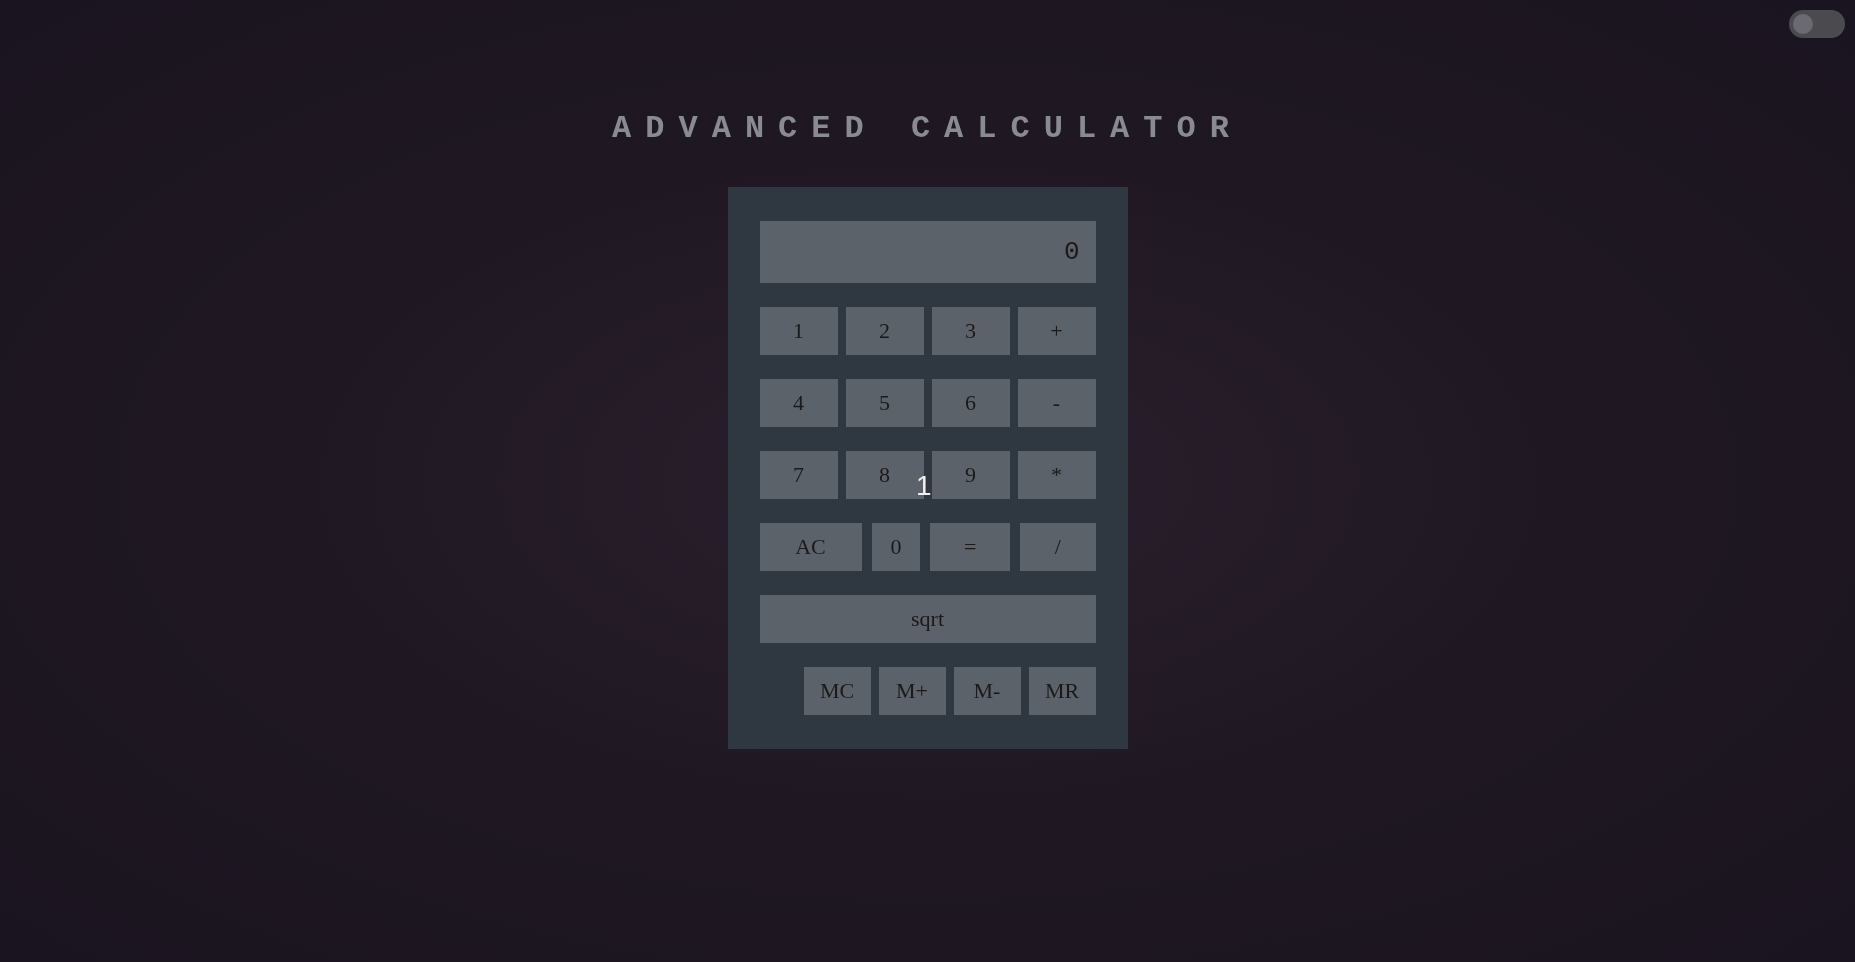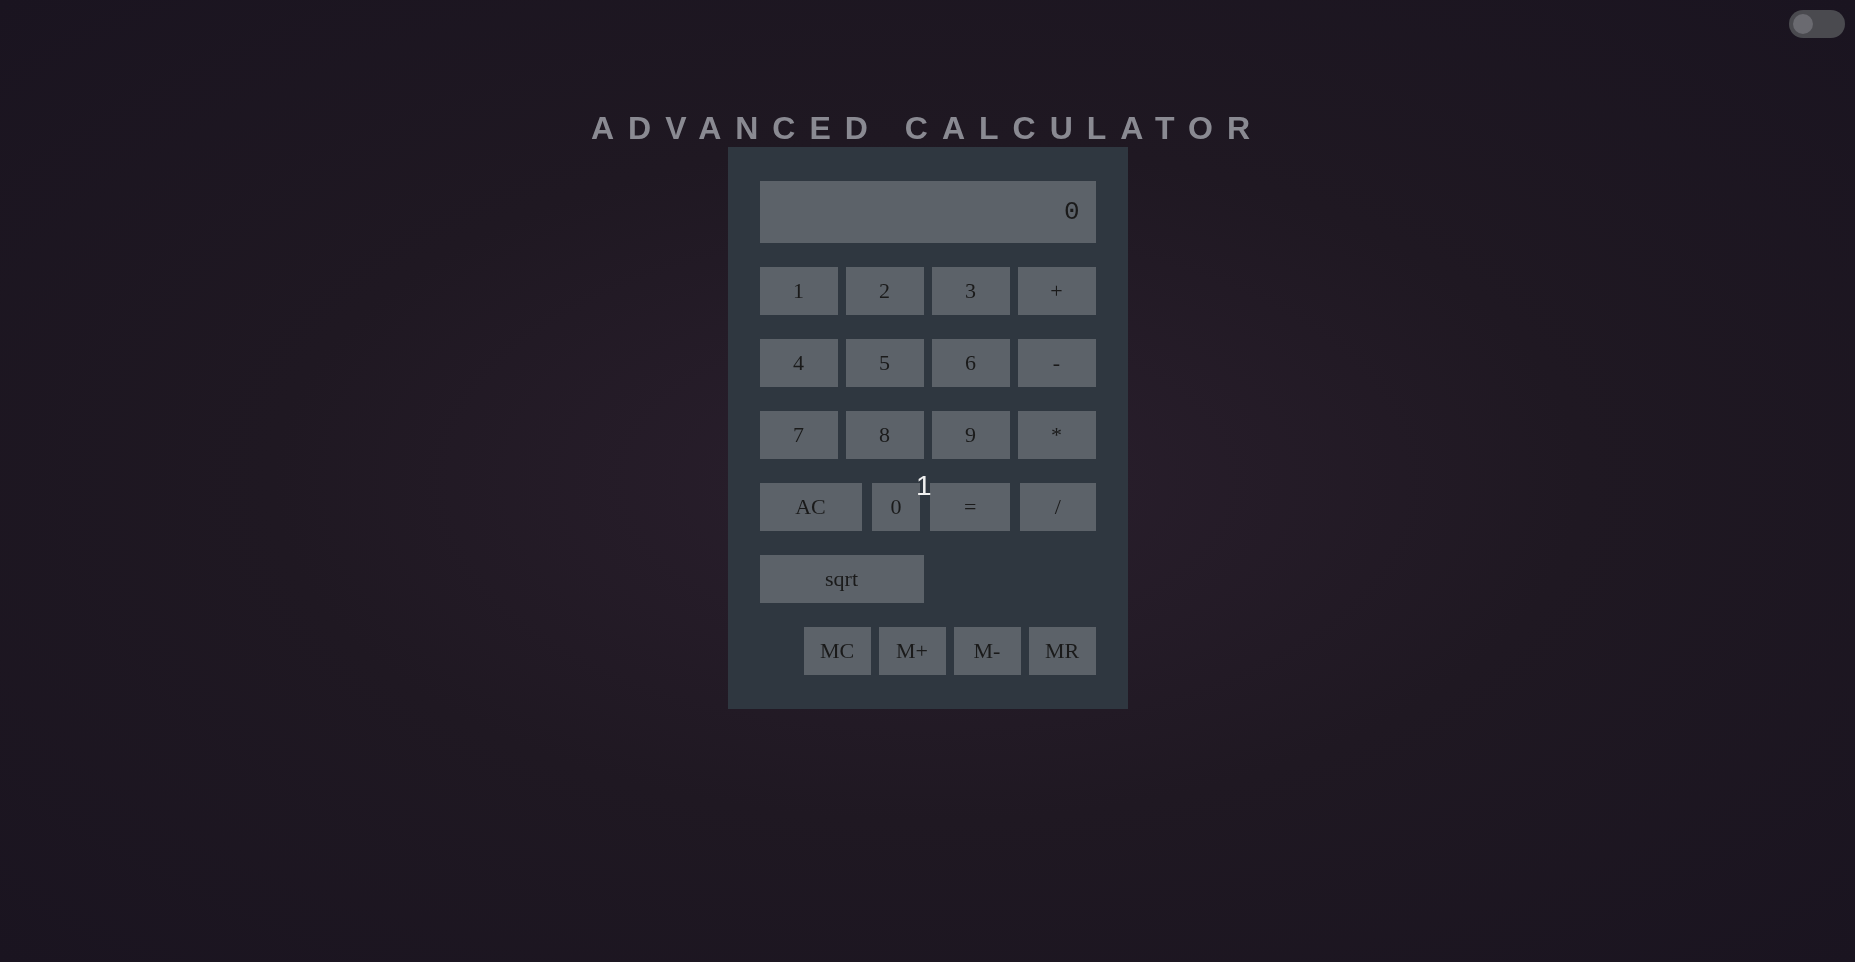--- a/index.html
+++ b/index.html
@@ -41,21 +41,22 @@
       display: flex;
       flex-direction: column;
       align-items: center;
       padding-top: 110px;
     }
     .title {
       color: #8a8a92;
       font-size: 32px;
       font-weight: 700;
       letter-spacing: 14px;
-      font-family: Liberation Sans, sans-serif;
+      margin-bottom: 40px;
+      font-family: Liberation Mono, monospace;
     }
     .calculator {
       width: 400px;
       background: #2f3740;
       padding: 34px 32px;
       display: flex;
       flex-direction: column;
       gap: 24px;
     }
     .display {
@@ -93,21 +94,21 @@
     }
     .row4b .btn { width: 100%; }
     .row-ac {
       display: grid;
       grid-template-columns: 1.15fr 0.55fr 0.9fr 0.85fr;
       gap: 10px;
     }
     .row-ac .btn { width: 100%; }
     .row-wide {
       display: grid;
-      grid-template-columns: 1fr 1fr;
+      grid-template-columns: 1fr;
       gap: 8px;
     }
     .row-wide .btn { width: 100%; }
     .row-mem {
       display: grid;
       grid-template-columns: 1fr 1fr 1fr 1fr;
       gap: 8px;
       padding-left: 44px;
     }
     .row-mem .btn { width: 100%; }

